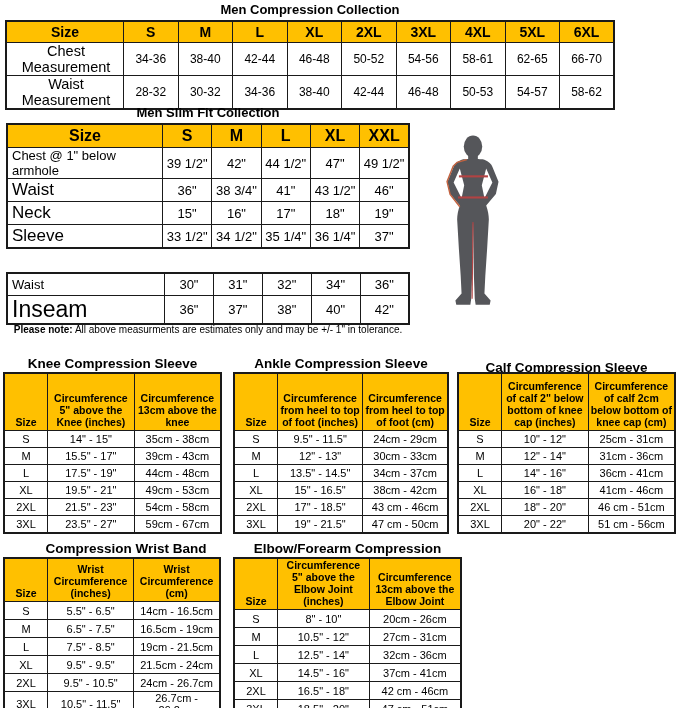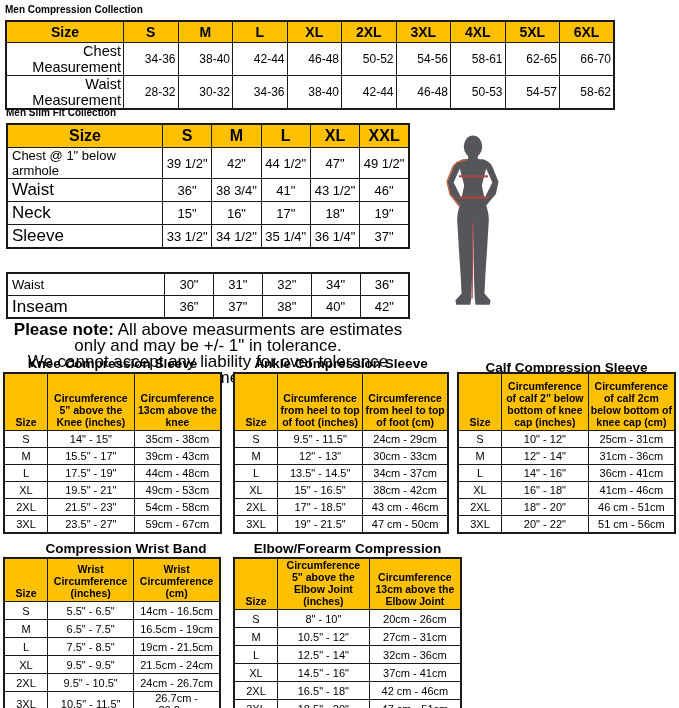--- a/index.html
+++ b/index.html
@@ -1,52 +1,52 @@
 <!DOCTYPE html>
 <html><head>
 <meta charset="utf-8">
 <style>
   html,body{margin:0;padding:0;background:#fff;}
   .canvas{position:relative;width:679px;height:708px;background:#fff;overflow:hidden;
           font-family:"Liberation Sans",sans-serif;color:#000;}
   .abs{position:absolute;}
-  .ttl{font-weight:bold;font-size:10px;line-height:17px;}
+  .ttl{font-weight:bold;text-align:center;font-size:13px;line-height:17px;}
   .ttl-sm{font-weight:bold;text-align:center;font-size:13.5px;line-height:15px;}
 
   table{border-collapse:collapse;table-layout:fixed;width:100%;background:#fff;}
   th,td{border:1px solid #1a1a1a;padding:0 2px;overflow:hidden;}
   table{border:2px solid #1a1a1a;}
   th{background:#FFC000;font-weight:bold;text-align:center;}
   td{text-align:center;}
 
   
   .t-top th{height:20px;font-size:14px;}
-  .t-top td{height:24px;font-size:12px;text-align:right;}
+  .t-top td{height:24px;font-size:12px;}
   .t-top th:first-child{width:112px;}
-  .t-top td:first-child{text-align:right;font-size:14.5px;padding-left:4px;}
+  .t-top td:first-child{text-align:center;font-size:14.5px;padding-left:4px;}
 
   
   .t-slim th{height:22px;font-size:16px;}
   .t-slim td{height:22px;font-size:13px;}
   .t-slim th:first-child{width:150px;}
   .t-slim td:first-child{text-align:left;font-size:17px;padding-left:4px;}
   .t-slim tbody tr:first-child td:first-child{font-size:13px;}
   .t-pant td{height:21px;font-size:13px;}
-  .t-pant td:first-child{width:150px;text-align:left;font-size:17px;padding-left:4px;}
+  .t-pant td:first-child{width:150px;text-align:left;font-size:23px;padding-left:4px;}
 
   
   .t-sm th{font-size:10.5px;line-height:12px;vertical-align:bottom;padding-bottom:2px;}
   .t-sm td{font-size:11px;}
   .t-sm th:first-child{width:38px;}
   .t-r1 th{height:54px;}
   .t-r1 td{height:16px;}
   .t-r2 th{height:40px;}
   .t-r2 td{height:17px;}
 
-  .note{font-size:17px;line-height:16px;text-align:center;}
+  .note{font-size:10px;line-height:16px;text-align:center;}
   .note b{font-weight:bold;}
 </style>
 </head>
 <body>
 
 <div class="canvas">
 
   <div class="abs ttl" style="left:5px;top:1px;width:610px;">Men Compression Collection</div>
   <div class="abs t-top" style="left:5px;top:20px;width:610px;">
       <table>
@@ -185,21 +185,20 @@
             <td>38"</td>
             <td>40"</td>
             <td>42"</td>
           </tr>
         </tbody>
       </table>
     </div>
 
   <div class="abs note" style="left:6px;top:322px;width:404px;">
     <div><b>Please note:</b> <span>All above measurments are estimates only and may be +/- 1" in tolerance.</span></div>
-    <div>We cannot accept any liability for over tolerance measurements.</div>
   </div>
 
   <div class="abs ttl-sm" style="left:3px;top:356px;width:219px;">Knee Compression Sleeve</div>
   <div class="abs t-sm t-r1" style="left:3px;top:372px;width:219px;">
       <table>
         <thead>
           <tr>
             <th>Size</th>
             <th>Circumference 5" above the Knee (inches)</th>
             <th>Circumference 13cm above the knee</th>

